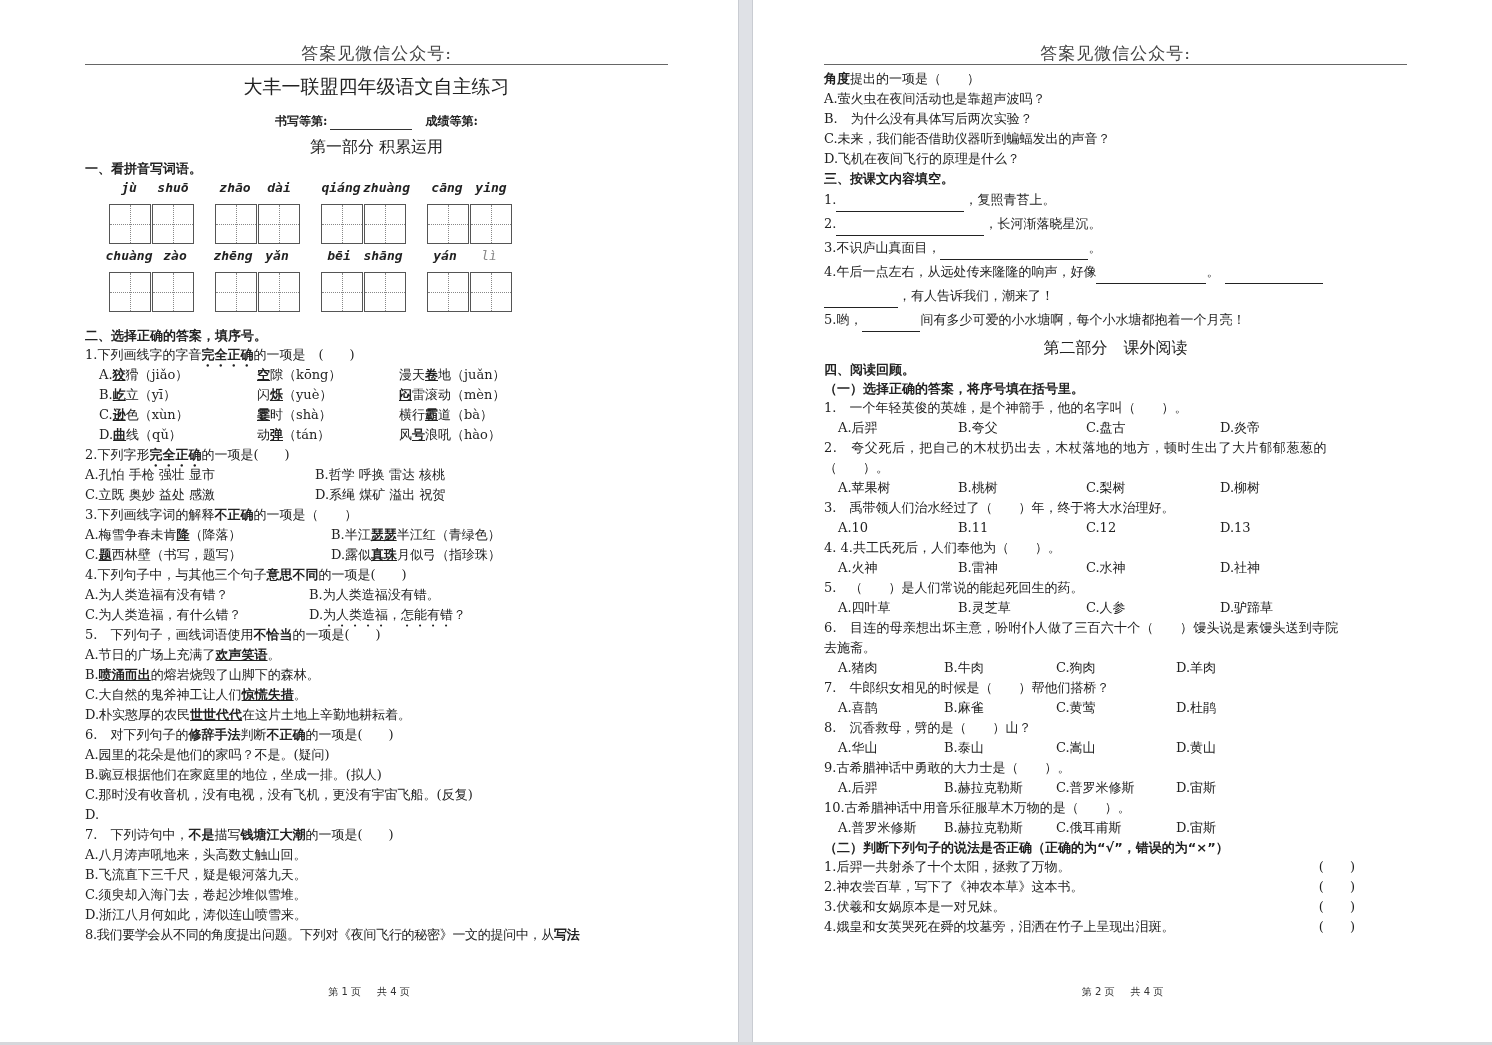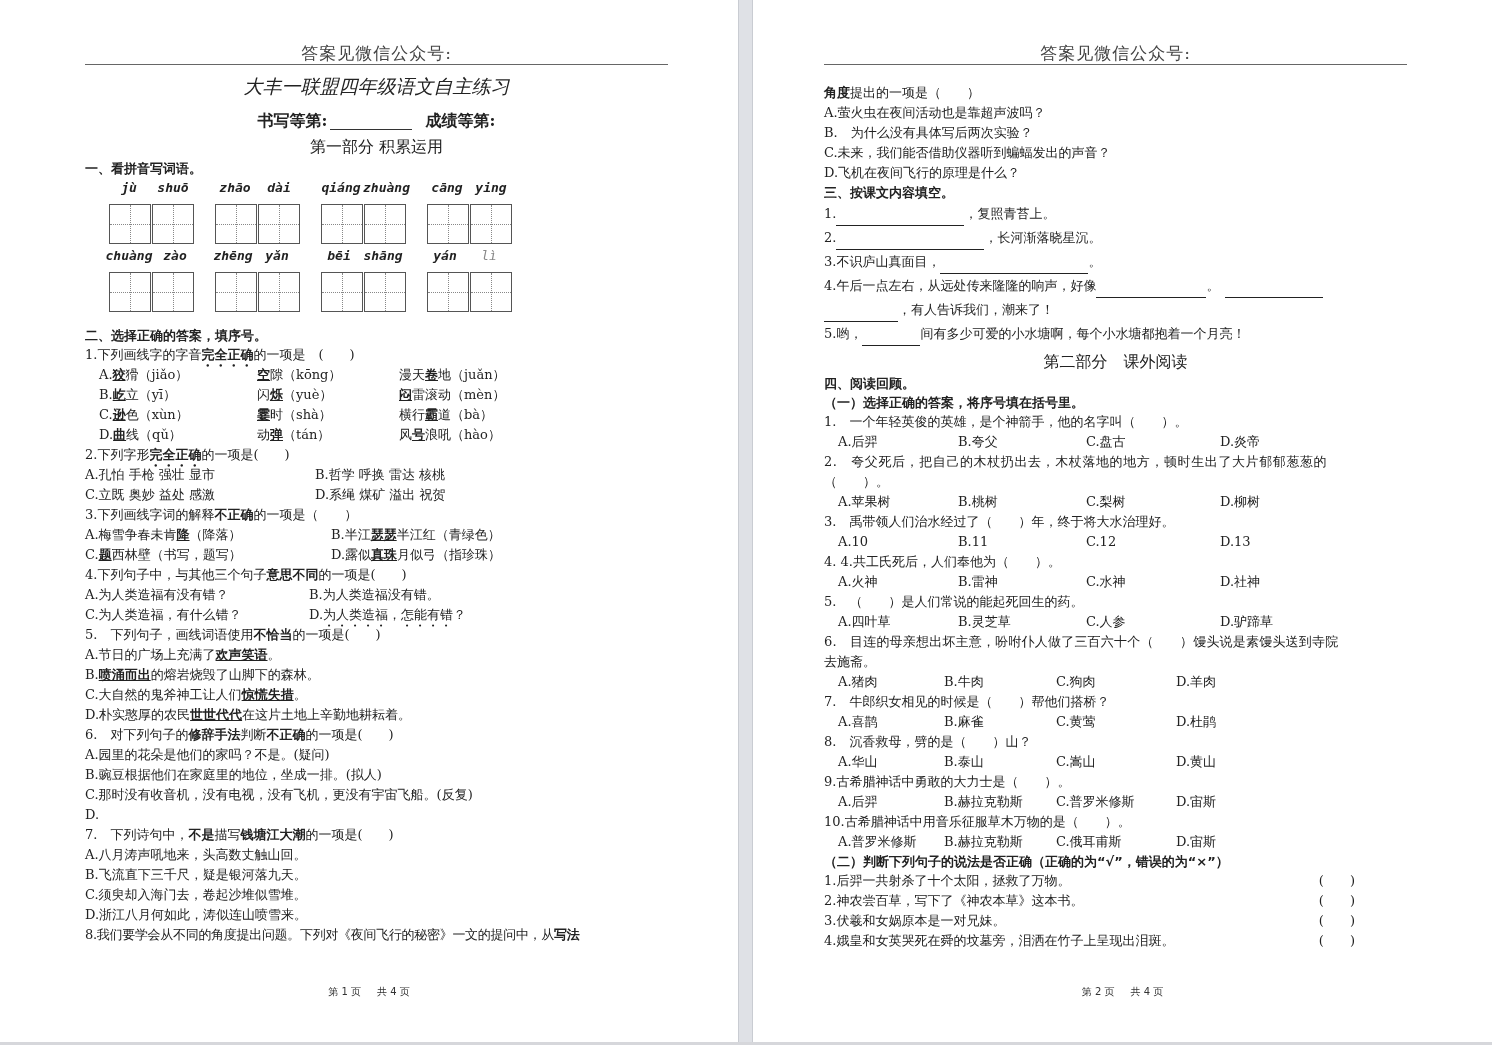--- a/index.html
+++ b/index.html
@@ -24,22 +24,22 @@
   .bottom-rule {
     position: absolute; left: 0; top: 1042px; width: 1492px; height: 3px; background: #d6d7db;
   }
   .content { position: absolute; left: 85px; width: 583px; top: 40px; }
   #page2 .content { left: 71px; width: 583px; }
 
   .hdr {
     text-align: center; font-size: 17px; color: #444; height: 24px; line-height: 26px;
     border-bottom: 1px solid #666; letter-spacing: 1px;
   }
-  .title { text-align: center; font-size: 19px; margin-top: 8px; height: 26px; line-height: 26px; font-family: "DejaVu Sans", sans-serif; font-style: italic; }
-  .grade-row { text-align: center; font-size: 16px; font-weight: bold; margin-top: 13px; height: 18px; line-height: 18px; }
+  .title { text-align: center; font-size: 19px; margin-top: 8px; height: 26px; line-height: 26px; font-family: "DejaVu Sans", sans-serif; }
+  .grade-row { text-align: center; font-size: 12px; font-weight: bold; margin-top: 13px; height: 18px; line-height: 18px; }
   .grade-row .blank { display: inline-block; width: 82px; border-bottom: 1px solid #333; height: 13px; margin: 0 14px 0 2px; vertical-align: bottom; }
   .part-title { text-align: center; font-size: 16px; margin-top: 5px; height: 24px; line-height: 24px; font-family: "DejaVu Sans", sans-serif; }
   .sec { font-weight: bold; font-size: 13px; font-family: "DejaVu Sans", sans-serif; height: 19px; line-height: 19px; }
   .line { font-size: 13px; height: 20px; line-height: 20px; white-space: nowrap; }
   .b { font-weight: bold; font-family: "DejaVu Sans", sans-serif; }
   .u { text-decoration: underline; font-weight: bold; font-family: "DejaVu Sans", sans-serif; }
   .dot { text-emphasis: dot; -webkit-text-emphasis: dot; text-emphasis-position: under; -webkit-text-emphasis-position: under; }
   .ind { padding-left: 14px; }
 
   
@@ -198,21 +198,21 @@
     <div class="line">D.浙江八月何如此，涛似连山喷雪来。</div>
 
     <div class="line" style="letter-spacing:-0.3px"><span>8.我们要学会从不同的角度提出问题。下列对《夜间飞行的秘密》一文的提问中，从</span><span class="b">写法</span></div>
   </div>
   <div class="footer"><span>第 1 页</span><span>共 4 页</span></div>
 </div>
 
 <div class="page" id="page2">
   <div class="content">
     <div class="hdr">答案见微信公众号:</div>
-    <div class="line" style="margin-top:18px"><span class="b">角度</span><span>提出的一项是（　　）</span></div>
+    <div class="line" style="margin-top:4px"><span class="b">角度</span><span>提出的一项是（　　）</span></div>
     <div class="line">A.萤火虫在夜间活动也是靠超声波吗？</div>
     <div class="line">B.　为什么没有具体写后两次实验？</div>
     <div class="line">C.未来，我们能否借助仪器听到蝙蝠发出的声音？</div>
     <div class="line">D.飞机在夜间飞行的原理是什么？</div>
 
     <div class="sec">三、按课文内容填空。</div>
     <div class="line" style="height:24px;line-height:24px"><span>1.</span><span class="fill" style="width:128px"></span><span>，复照青苔上。</span></div>
     <div class="line" style="height:24px;line-height:24px"><span>2.</span><span class="fill" style="width:148px"></span><span>，长河渐落晓星沉。</span></div>
     <div class="line" style="height:24px;line-height:24px"><span>3.不识庐山真面目，</span><span class="fill" style="width:148px"></span><span>。</span></div>
     <div class="line" style="height:24px;line-height:24px"><span>4.午后一点左右，从远处传来隆隆的响声，好像</span><span class="fill" style="width:110px"></span><span>。</span><span class="fill" style="width:98px;margin-left:6px"></span></div>

